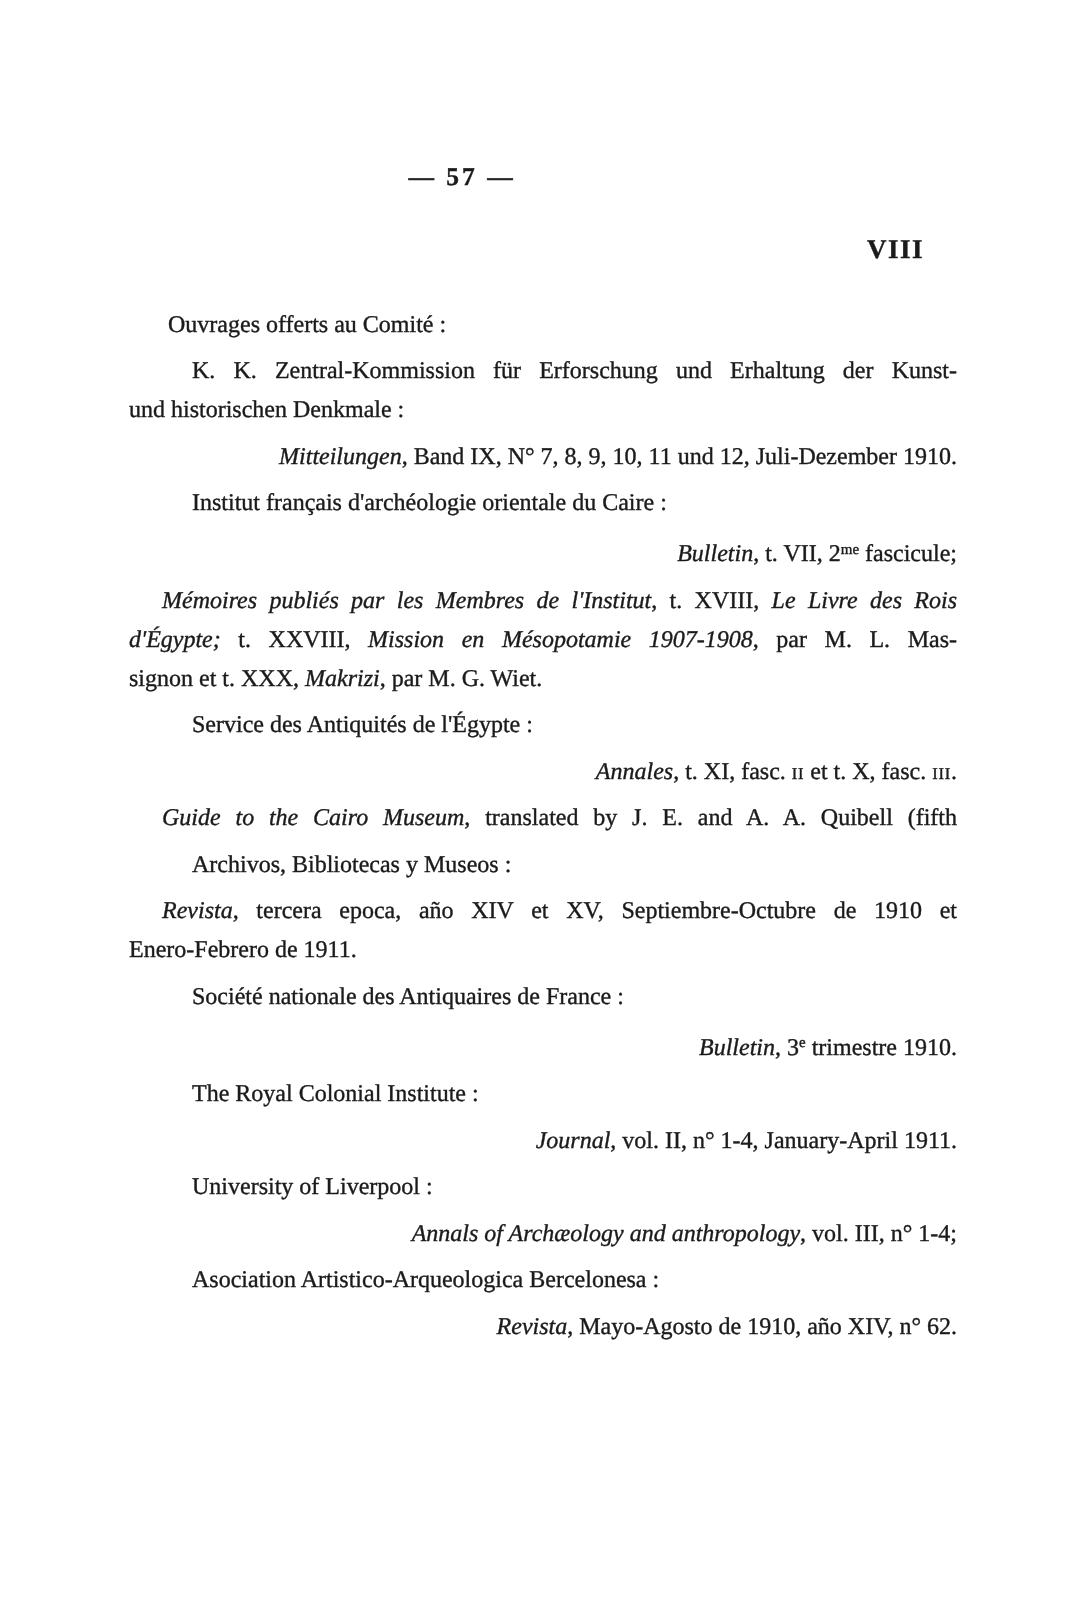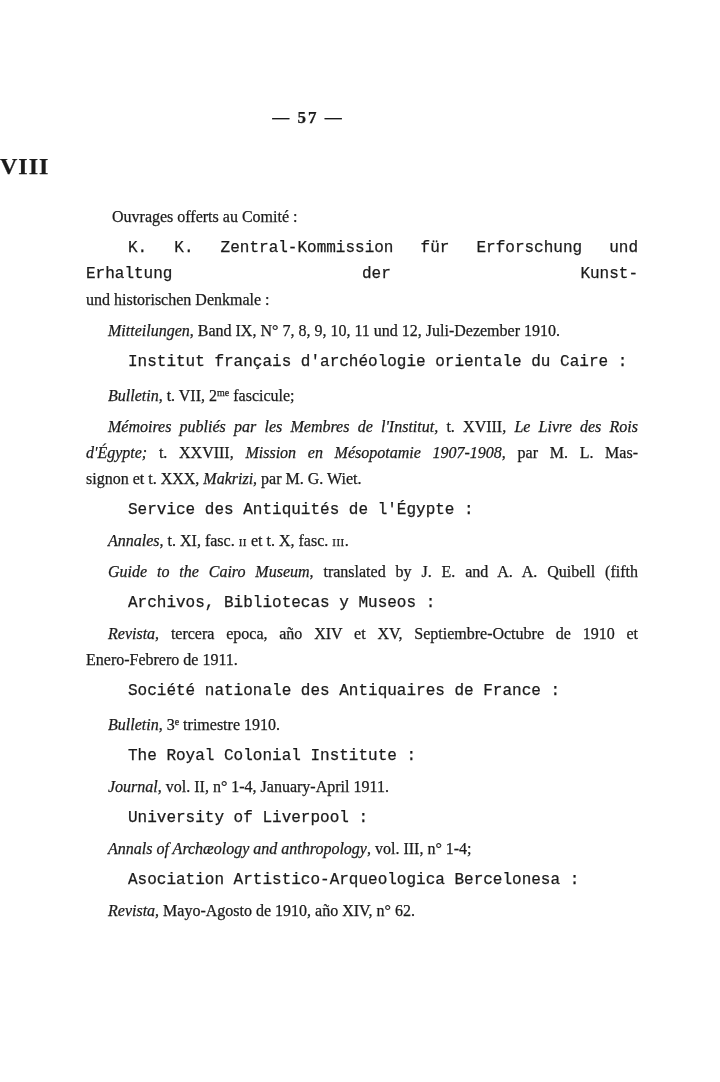--- a/index.html
+++ b/index.html
@@ -13,34 +13,34 @@
   .page { width: 616px; height: 1082px; position: relative; margin-top: 26px; -webkit-text-stroke: 0.25px currentColor; }
   .pageno {
     text-align: center;
     padding-top: 80px;
     font-size: 17px;
     font-weight: 700;
     letter-spacing: 2px;
     line-height: 24px;
   }
   .heading {
-    text-align: left;
+    text-align: right;
     margin-top: 24px;
-    font-size: 24px;
+    font-size: 18px;
     font-weight: 700;
     letter-spacing: 1px;
     line-height: 24px;
   }
   .content { margin: 26px 82px 0 86px; width: 552px; }
   .para { margin: 0 0 5px 0; }
   .line { font-size: 16px; line-height: 26px; white-space: normal; }
   .line.j { text-align: justify; text-align-last: justify; }
   .p-intro .line:first-child { text-indent: 26px; }
-  .p-org   .line:first-child { text-indent: 42px; font-family: Liberation Mono, monospace; }
-  .p-entry .line:first-child { text-indent: 22px; }
+  .p-org   .line:first-child { text-indent: 42px; }
+  .p-entry .line:first-child { text-indent: 22px; text-align: right; }
   .seg-i  { font-style: italic; }
   .seg-sup { font-size: 10px; vertical-align: 5px; letter-spacing: 0; }
   .seg-sc { font-variant: small-caps; letter-spacing: 0.5px; }
 </style>
 </head>
 <body>
 
 <div class="page">
   <div class="pageno">— 57 —</div>
   <div class="heading">VIII</div>

